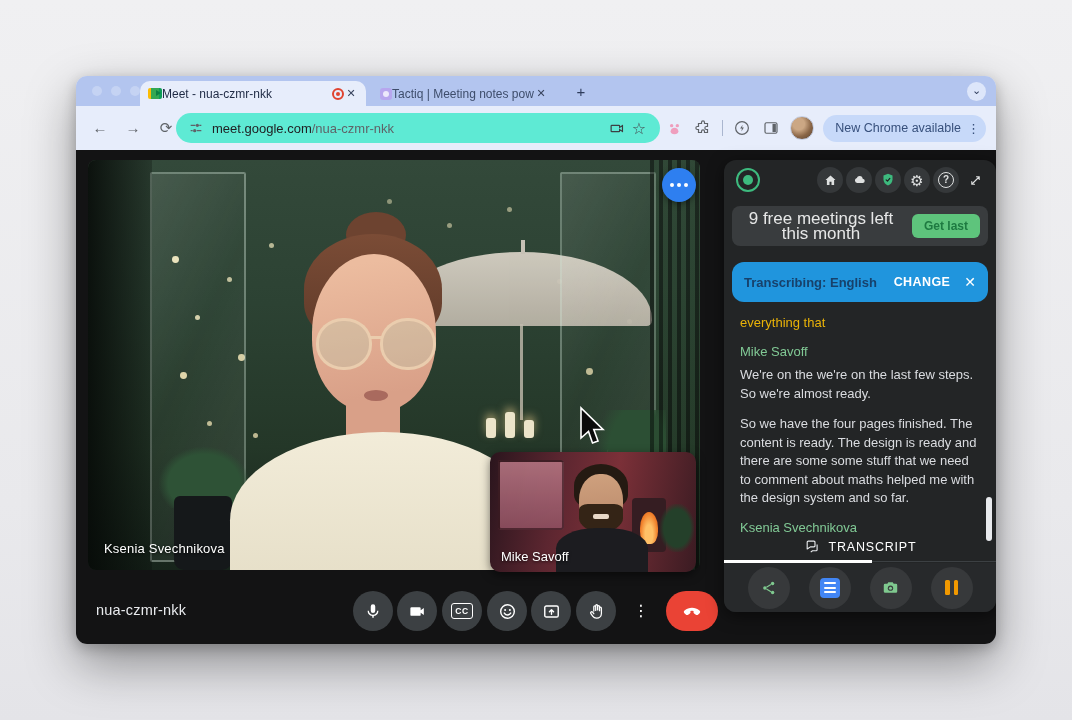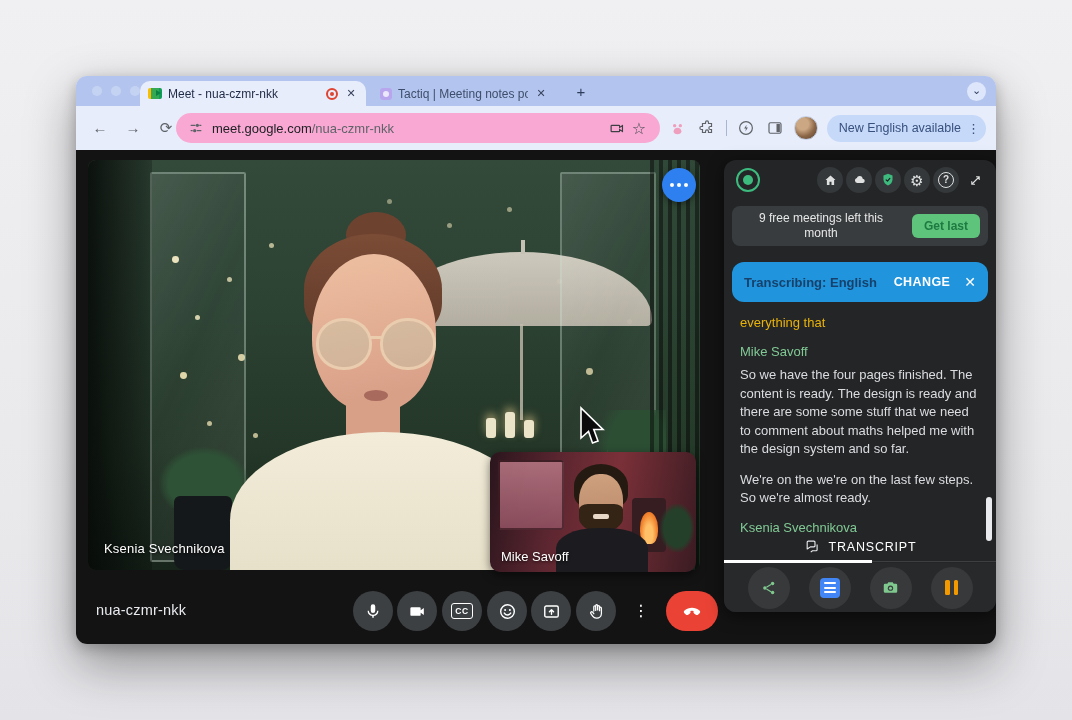--- a/index.html
+++ b/index.html
@@ -7,39 +7,39 @@
   body { font-family:"Liberation Sans","DejaVu Sans",sans-serif; background:linear-gradient(180deg,#f0f0f2 0%,#e9e9ec 70%,#e4e4e8 100%); position:relative; }
   #stage { position:absolute; inset:0; }
 
   
   .window { position:absolute; left:76px; top:76px; width:920px; height:568px; border-radius:11px; overflow:hidden; box-shadow:0 20px 50px rgba(0,0,0,.38), 0 4px 14px rgba(0,0,0,.22); }
 
   
   .tabstrip { position:absolute; left:0; top:0; width:100%; height:30px; background:#b3c5ef; }
   .traffic { position:absolute; left:16px; top:10px; display:flex; gap:9px; }
   .traffic span { width:10px; height:10px; border-radius:50%; background:#c5d3f3; }
-  .tab { position:absolute; top:5px; height:25px; display:flex; align-items:center; gap:6px; padding:0 8px; font-size:12px; }
+  .tab { position:absolute; top:5px; height:25px; display:flex; align-items:center; padding:0 8px; font-size:12px; }
   .tab.active { left:64px; width:226px; background:#e7edfb; border-radius:10px 10px 0 0; color:#1f2a44; }
   .tab.inactive { left:296px; width:184px; color:#3e4d6b; }
   .tab .title { flex:1; overflow:hidden; white-space:nowrap; }
   .favicon-meet { width:14px; height:11px; border-radius:2px; background:linear-gradient(90deg,#fbbc04 0 22%, #34a853 22% 75%, #0f9d58 75%); position:relative; flex:none; }
   .favicon-meet:before { content:""; position:absolute; right:1px; top:2px; border-left:5px solid #0b8043; border-top:3.5px solid transparent; border-bottom:3.5px solid transparent; }
   .favicon-tactiq { width:12px; height:12px; border-radius:3px; background:#b7a6ee; flex:none; position:relative; }
   .favicon-tactiq:before { content:""; position:absolute; left:3px; top:3px; width:6px; height:6px; border-radius:50%; background:#ece8fb; }
   .rec-dot { width:12px; height:12px; border:2px solid #e04330; border-radius:50%; position:relative; flex:none; }
   .rec-dot:before { content:""; position:absolute; left:2px; top:2px; width:4px; height:4px; border-radius:50%; background:#e04330; }
   .tab-close { font-size:11px; color:#39445e; width:14px; text-align:center; cursor:default; }
   .newtab-btn { position:absolute; left:494px; top:5px; width:22px; height:22px; text-align:center; line-height:21px; font-size:15px; color:#2e3c5c; }
   .tabsearch-btn { position:absolute; right:10px; top:6px; width:19px; height:19px; border-radius:50%; background:#dde6fa; color:#2e3c5c; font-size:11px; text-align:center; line-height:17px; }
 
   
   .toolbar { position:absolute; left:0; top:30px; width:100%; height:44px; background:#e7edfb; display:flex; align-items:center; }
   .nav-ic { width:28px; height:28px; border-radius:50%; color:#5f6368; font-size:15px; text-align:center; line-height:27px; margin-left:5px; }
   .nav-ic.first { margin-left:10px; }
-  .urlbar { position:absolute; left:100px; top:7px; width:484px; height:30px; background:#f9a8d4; border-radius:15px; display:flex; align-items:center; padding:0 10px; }
+  .urlbar { position:absolute; left:100px; top:7px; width:484px; height:30px; background:#5eead4; border-radius:15px; display:flex; align-items:center; padding:0 10px; }
   .urlbar .tune { margin:0 8px 0 2px; flex:none; }
   .url-text { font-size:13px; color:#202124; white-space:nowrap; }
   .url-text .path { color:#5f6368; }
   .urlbar .spacer { flex:1; }
   .url-ic { width:22px; height:22px; flex:none; display:flex; align-items:center; justify-content:center; color:#474c52; }
   .ext-row { position:absolute; right:0; top:7px; height:30px; display:flex; align-items:center; gap:9px; padding-right:10px; }
   .ext-ic { width:20px; height:20px; display:flex; align-items:center; justify-content:center; }
   .vsep { width:1px; height:16px; background:#aab6cf; }
   .avatar { width:24px; height:24px; border-radius:50%; background:radial-gradient(circle at 35% 32%, #cba784 0 28%, #8a6647 60%, #564130 100%); border:1px solid #c4cfe6; }
   .update-pill { height:27px; border-radius:14px; background:#c7d9f9; color:#37507c; font-size:12.5px; display:flex; align-items:center; padding:0 6px 0 12px; gap:6px; }
@@ -117,21 +117,21 @@
   .panel { position:absolute; left:648px; top:10px; width:272px; height:452px; background:#232526; border-radius:12px; box-shadow:0 4px 16px rgba(0,0,0,.5); }
   .panel-header { position:absolute; left:0; top:0; width:100%; height:40px; display:flex; align-items:center; padding:0 8px 0 12px; }
   .tq-logo { width:24px; height:24px; border-radius:50%; border:2.5px solid #3dba7e; position:relative; }
   .tq-logo:before { content:""; position:absolute; left:4.5px; top:4.5px; width:10px; height:10px; border-radius:50%; background:#3dba7e; }
   .panel-header .spread { flex:1; }
   .hdr-btn { width:26px; height:26px; border-radius:50%; background:#35383a; display:flex; align-items:center; justify-content:center; margin-left:3px; color:#dfe1e1; }
   .help-ring { width:16px; height:16px; border:1.6px solid #dfe1e1; border-radius:50%; font-size:10px; font-weight:bold; text-align:center; line-height:14px; color:#dfe1e1; }
   .gear-glyph { font-size:15px; color:#dfe1e1; line-height:1; }
 
   .meet-left-card { position:absolute; left:8px; top:46px; width:256px; height:40px; background:#393c3e; border-radius:8px; display:flex; align-items:center; padding:0 8px 0 14px; }
-  .meet-left-text { width:150px; color:#e6e7e7; font-size:12px; line-height:15px; text-align:center; }
+  .meet-left-text { width:150px; color:#e6e7e7; font-size:17px; line-height:15px; text-align:center; }
   .getmore-btn { margin-left:auto; background:#5ec47c; color:#1e7a41; font-size:12px; font-weight:bold; border-radius:6px; padding:5px 12px; }
 
   .transcribe-banner { position:absolute; left:8px; top:102px; width:256px; height:40px; background:#2095dd; border-radius:12px; display:flex; align-items:center; padding:0 12px; }
   .transcribe-label { color:#17416b; font-size:13px; font-weight:bold; }
   .change-btn { margin-left:auto; color:#fff; font-size:12.5px; font-weight:bold; letter-spacing:.4px; }
   .banner-close { margin-left:14px; color:#fff; font-size:14px; }
 
   .transcript { position:absolute; left:0; top:146px; width:272px; height:226px; padding:8px 18px 0 16px; overflow:hidden; }
   .t-line { color:#eab308; font-size:13px; line-height:18px; }
   .t-speaker { color:#81c995; font-size:13px; margin:12px 0 7px; }
@@ -218,21 +218,21 @@
             </svg>
           </span>
         <span class="ext-ic">
             <svg width="18" height="18" viewBox="0 0 24 24">
               <rect x="4" y="5" width="16" height="14" rx="2" fill="none" stroke="#5f6368" stroke-width="1.6"></rect>
               <rect x="14" y="6.5" width="4.5" height="11" fill="#5f6368"></rect>
             </svg>
           </span>
         <span class="avatar"></span>
         <span class="update-pill">
-          <span>New English available</span>
+          <span>New Chrome available</span>
           <span class="kebab">⋮</span>
         </span>
       </div>
     </div>
 
     <div class="content">
 
       <div class="video-tile">
         <div class="lights"></div>
         <div class="umbrella"></div>
@@ -367,22 +367,22 @@
 
         <div class="transcribe-banner">
           <span class="transcribe-label">Transcribing: English</span>
           <span class="change-btn">CHANGE</span>
           <span class="banner-close">✕</span>
         </div>
 
         <div class="transcript">
           <div class="t-line">everything that</div>
           <div class="t-speaker">Mike Savoff</div>
+          <div class="t-para">We're on the we're on the last few steps. So we're almost ready.</div>
           <div class="t-para">So we have the four pages finished. The content is ready. The design is ready and there are some some stuff that we need to comment about maths helped me with the design system and so far.</div>
-          <div class="t-para">We're on the we're on the last few steps. So we're almost ready.</div>
           <div class="t-speaker">Ksenia Svechnikova</div>
 
         </div>
         <div class="scroll-thumb"></div>
 
         <div class="panel-tabs">
           <div class="ptab active">
             <svg width="17" height="17" viewBox="0 0 24 24" fill="none">
                 <path d="M5.5 4.5h8.5A1.5 1.5 0 0 1 15.5 6v5a1.5 1.5 0 0 1-1.5 1.5H9L4.5 15.5V6a1.5 1.5 0 0 1 1-1.5z" stroke="#e8eaed" stroke-width="1.6" stroke-linejoin="round"></path>
                 <path d="M18.5 9v7.5a1.5 1.5 0 0 1-1.5 1.5h-5l-2.5 2" stroke="#e8eaed" stroke-width="1.6" stroke-linejoin="round"></path>

